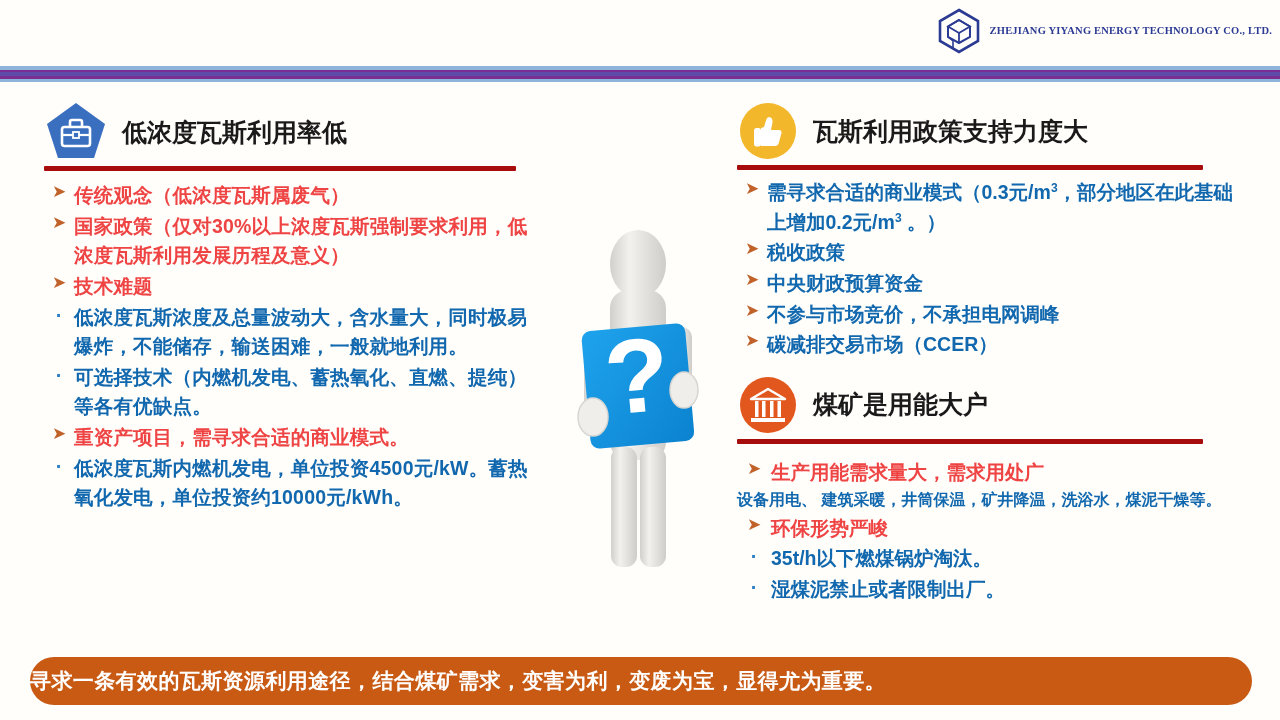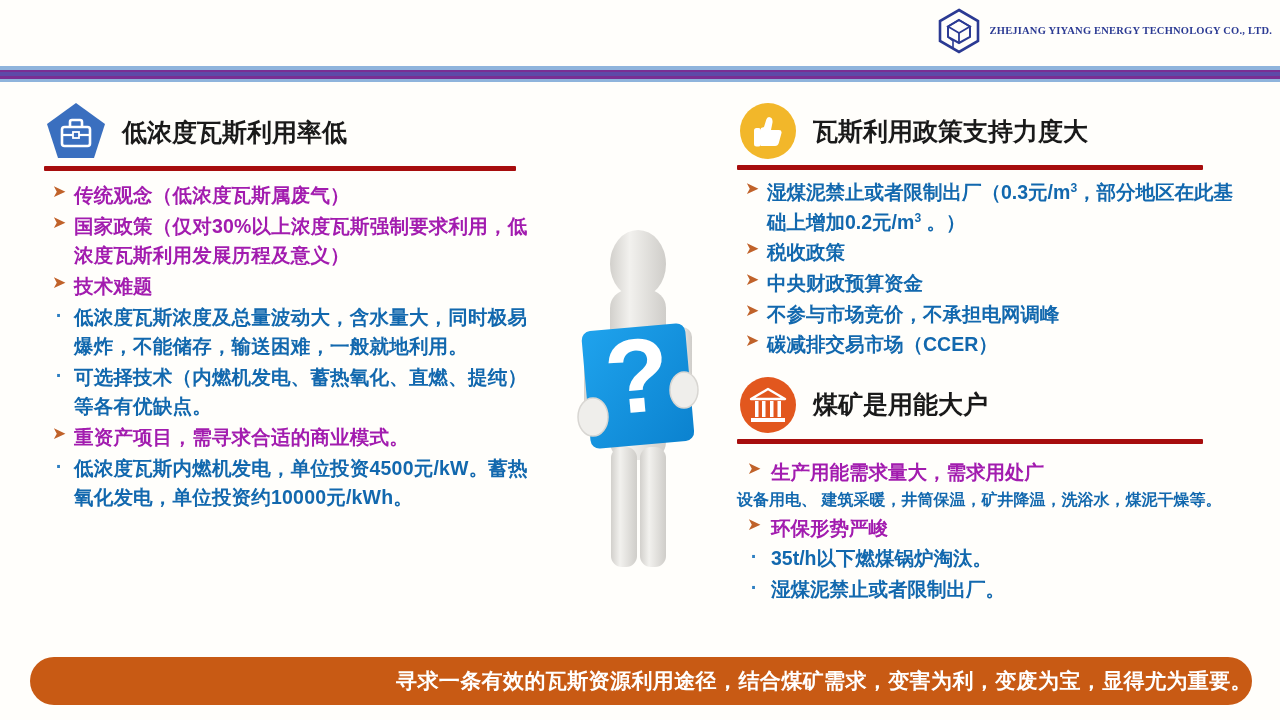--- a/index.html
+++ b/index.html
@@ -30,21 +30,21 @@
   .panel-icon{flex:none;display:flex;align-items:center;justify-content:center;}
   .panel-title{font-size:25px;font-weight:bold;color:#1A1A1A;white-space:nowrap;}
   .rule-red{height:5px;background:#A70D0D;border-radius:1px;}
 
   ul.bullets{list-style:none;margin:0;padding:0;}
   ul.bullets li{display:flex;align-items:flex-start;}
   .mk{flex:none;text-align:center;font-weight:bold;}
   .mk.arrow{color:#C0622A;font-size:17px;line-height:1.32;}
   .mk.dot{color:#2E7FC2;font-size:20px;line-height:1.25;}
   .txt{font-weight:bold;}
-  .txt.orange{color:#a21caf;}
+  .txt.orange{color:#ef4444;}
   .txt.blue{color:#1268AE;}
   .plain{font-weight:bold;color:#1268AE;}
 
   
   #col-left{position:absolute;left:44px;top:100px;width:500px;}
   #left-head{height:64px;}
   #left-head .panel-icon{width:64px;height:64px;margin-right:14px;}
   #left-rule{width:472px;margin-top:2px;margin-left:0;}
   #left-list{margin-top:10px;}
   #left-list li{margin-bottom:1px;}
@@ -71,21 +71,21 @@
   #r2-list .mk{width:34px;}
   #r2-list .txt{font-size:19.5px;line-height:1.52;}
   #r2-list li{margin-bottom:1px;}
   #r2-cont{font-size:16px;line-height:1.52;margin-left:0;}
 
   sup{font-size:0.62em;vertical-align:super;line-height:0;}
 
   
   #banner{
     position:absolute;left:30px;top:657px;width:1222px;height:48px;
-    background:#C85A14;display:flex;align-items:center;justify-content:flex-end;border-radius:24px;
+    background:#C85A14;display:flex;align-items:center;justify-content:flex-start;border-radius:24px;
   }
   #banner-text{
     color:#FFFFFF;font-size:21px;font-weight:bold;letter-spacing:0.4px;white-space:nowrap;
   }
 </style>
 </head>
 <body>
 
 <div id="header">
 
@@ -204,21 +204,21 @@
       </svg>
     </span>
     <span class="panel-title">瓦斯利用政策支持力度大</span>
   </div>
 
   <div id="r1-rule" class="rule-red"></div>
 
   <ul id="r1-list" class="bullets">
     <li>
       <span class="mk arrow">➤</span>
-      <span class="txt blue"><span>湿煤泥禁止或者限制出厂（0.3元/m</span><sup>3</sup><span>，部分地区在此基础上增加0.2元/m</span><sup>3</sup><span> 。）</span></span>
+      <span class="txt blue"><span>需寻求合适的商业模式（0.3元/m</span><sup>3</sup><span>，部分地区在此基础上增加0.2元/m</span><sup>3</sup><span> 。）</span></span>
     </li>
     <li>
       <span class="mk arrow">➤</span>
       <span class="txt blue">税收政策</span>
     </li>
     <li>
       <span class="mk arrow">➤</span>
       <span class="txt blue">中央财政预算资金</span>
     </li>
     <li>

